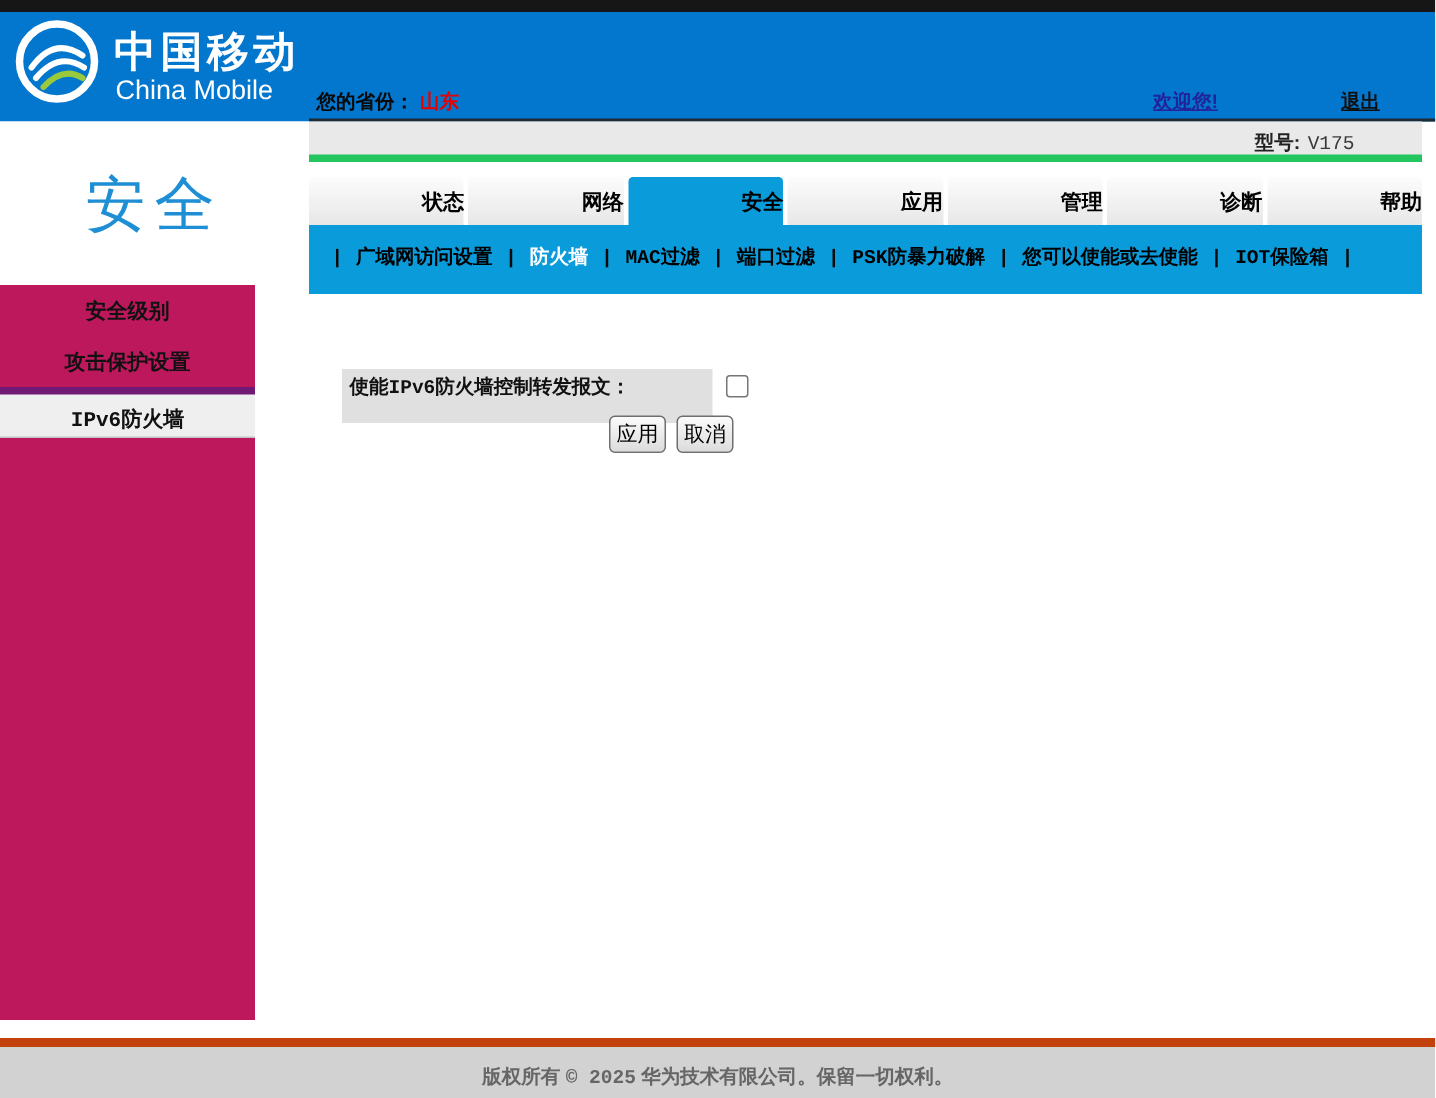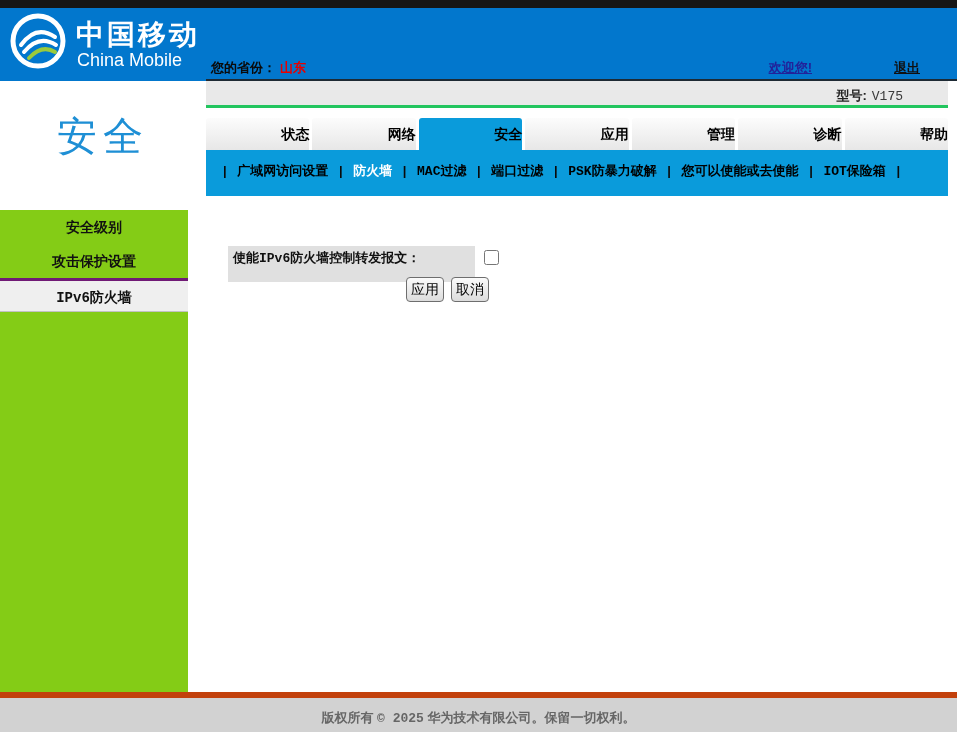--- a/index.html
+++ b/index.html
@@ -19,44 +19,44 @@
   .brand-en { position:absolute; left:77px; top:42px; color:#fff; font-size:18px; font-weight:400; }
   .province { position:absolute; left:211px; bottom:4px; font-size:13px; font-weight:700; color:#0a0a0a; }
   .province .val { color:#e60000; margin-left:4px; }
   .hlink { position:absolute; bottom:4px; font-size:13px; font-weight:700; text-decoration:underline; cursor:pointer;text-align:right; }
   .welcome { right:145px; color:#22229a; }
   .logout { right:37px; color:#101010; }
   .header-border { position:absolute; left:206px; top:79px; width:751px; height:2px; background:#1e2a34; }
 
   
   .model-strip { position:absolute; left:206px; top:81px; width:742px; height:27px; background:#e9e9e9;
-                 text-align:right; padding-right:45px; line-height:27px; border-bottom:3px solid #22c55e; }
+                 text-align:right; padding-right:45px; line-height:27px; border-bottom:5px solid #22c55e; }
   .model-strip .lbl { font-size:13px; font-weight:700; color:#222; }
   .model-strip .val { font-size:13px; color:#3a3a3a; margin-left:5px; }
 
   
   .tabs { position:absolute; left:206px; top:118px; width:742px; height:32px; display:flex; gap:3px; }
   .tab { flex:1; text-align:right; line-height:32px; font-size:14px; font-weight:700; color:#000;
          background:linear-gradient(#fcfcfc,#e7e7e7); border-radius:3px 3px 0 0; cursor:pointer; }
   .tab.active { background:#0a9bdb; }
 
   
   .subnav { position:absolute; left:206px; top:150px; width:742px; height:46px; background:#0a9bdb;
             padding:12px 0 0 10px; font-size:13px; font-weight:700; color:#000; white-space:nowrap; }
   .subnav .sep { margin:0 7px; color:#0a0a0a; }
   .subnav-item { cursor:pointer; }
   .subnav-item.active { color:#fff; }
   .subnav-item .lat { font-weight:700; }
 
   
   .sidebar { position:absolute; left:0; top:81px; width:206px; height:611px; background:#fff; }
   .sidebar-title { text-align:center; margin-top:28px; font-size:40px; color:#1e8fd5; font-weight:400; letter-spacing:6px; }
-  .sidebar-menu { position:absolute; left:0; top:129px; width:188px; height:490px; background:#84cc16; }
+  .sidebar-menu { position:absolute; left:0; top:109px; width:170px; height:490px; background:#be185d; }
   .side-item { height:34px; line-height:34px; text-align:center; font-size:14px; font-weight:700; color:#111; cursor:pointer; }
-  .side-item.active { background:#efefef; border-top:3px solid #701a75; border-bottom:1px solid #c2c2c2; line-height:32px; }
+  .side-item.active { background:#efefef; border-top:5px solid #701a75; border-bottom:1px solid #c2c2c2; line-height:32px; }
 
   
   .main { position:absolute; left:206px; top:196px; width:742px; height:496px; background:#fff; }
   .intro { position:absolute; left:34px; top:16px; font-size:13px; font-weight:700; color:#333; }
   .form-row { position:absolute; left:22px; top:50px; width:247px; height:36px; background:#e0e0e0; }
   .form-row .form-label { line-height:24px; padding-left:5px; font-size:13px; font-weight:700; color:#111; }
   .checkbox { position:absolute; left:278px; top:54px; width:15px; height:15px; accent-color:#555; }
   .btn-row { position:absolute; left:200px; top:81px; display:flex; gap:7px; }
   .btn { width:38px; height:25px; font-size:14px; color:#000; font-family:inherit;
          background:linear-gradient(#fbfbfb,#dcdcdc); border:1px solid #6e6e6e; border-radius:4px; cursor:pointer; }

